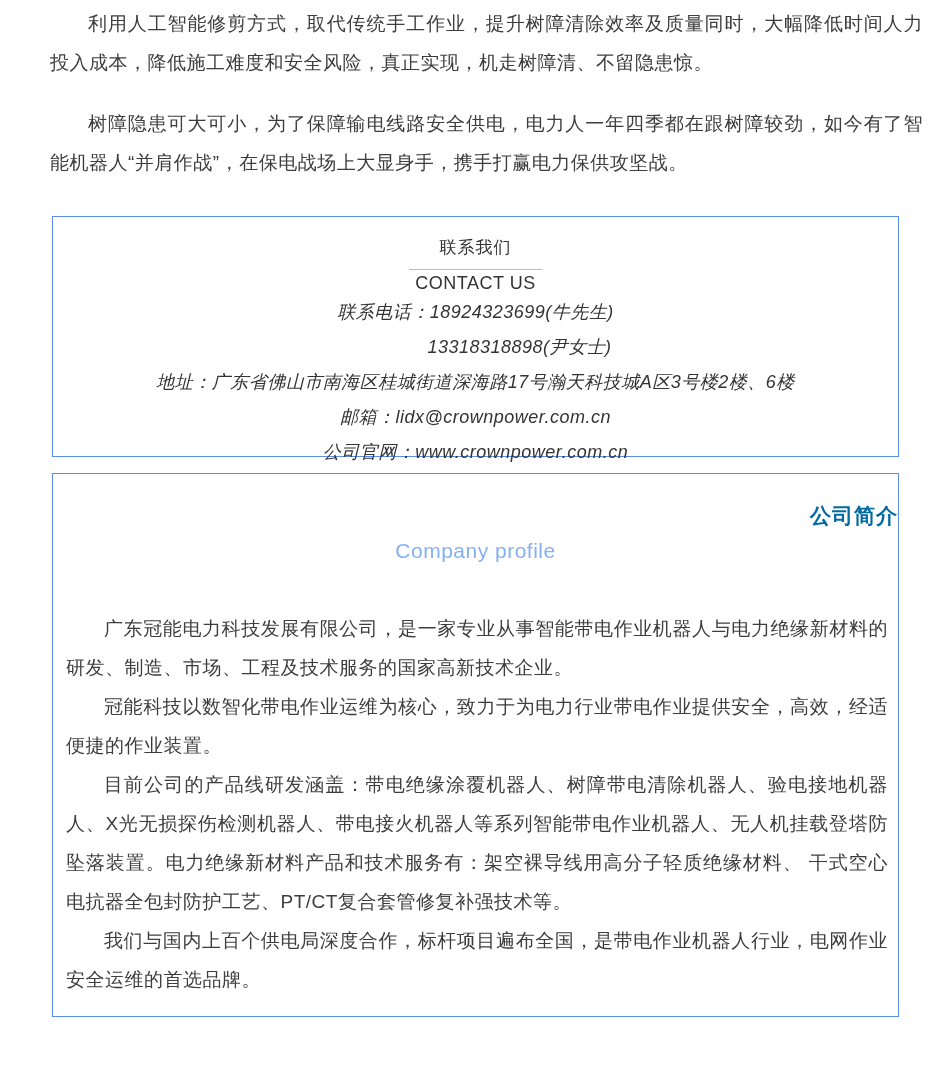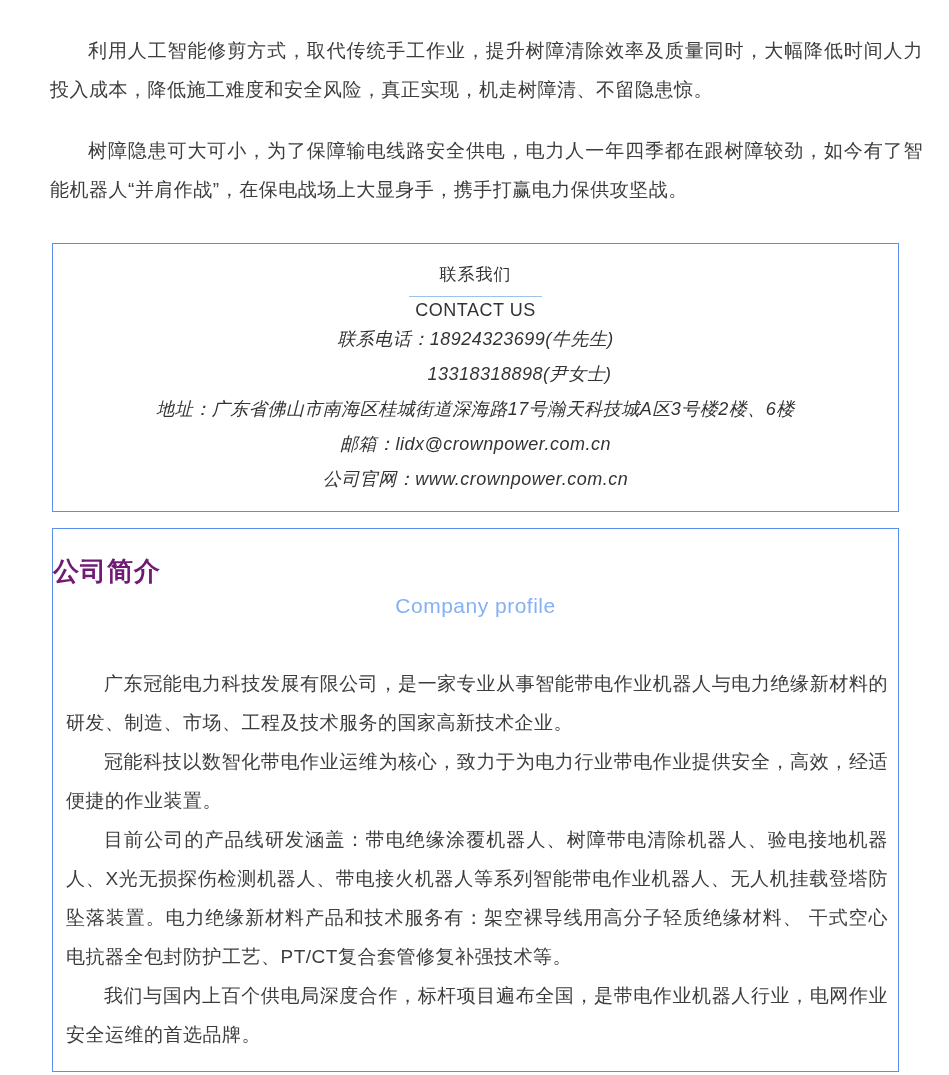--- a/index.html
+++ b/index.html
@@ -9,21 +9,20 @@
   }
   body {
     width: 949px;
     height: 1075px;
     overflow: hidden;
     font-family: "Liberation Sans", sans-serif;
     color: #3d3d3d;
   }
   .article {
     padding: 4px 26px 0 50px;
-    margin-top: 27px;
   }
   
   .body-para {
     margin: 0 0 22px 0;
     font-size: 19px;
     line-height: 39px;
     text-align: justify;
     text-indent: 2em;
     color: #3d3d3d;
     letter-spacing: 0.5px;
@@ -31,21 +30,21 @@
   
   .card {
     box-sizing: border-box;
     margin-left: 2px;
     width: 847px;
     border: 1px solid #5b8dee;
     background: #ffffff;
   }
   .contact-card {
     margin-top: 34px;
-    height: 269px;
+    height: 241px;
     text-align: center;
   }
   .contact-title {
     padding-top: 18px;
     font-size: 17px;
     line-height: 26px;
     color: #333333;
     letter-spacing: 1px;
   }
   .title-underline {
@@ -74,25 +73,25 @@
   .contact-line.phone2 {
     text-indent: 88px; 
   }
   
   .profile-card {
     margin-top: 16px;
     height: 544px;
   }
   .profile-title {
     padding-top: 27px;
-    text-align: left;
-    font-size: 26px;
+    text-align: right;
+    font-size: 21px;
     line-height: 30px;
     font-weight: bold;
-    color: #701a75;
+    color: #0369a1;
     letter-spacing: 1px;
   }
   .profile-subtitle {
     margin-top: 6px;
     text-align: center;
     font-size: 21px;
     line-height: 28px;
     color: #85b0f4;
     letter-spacing: 0.5px;
   }

